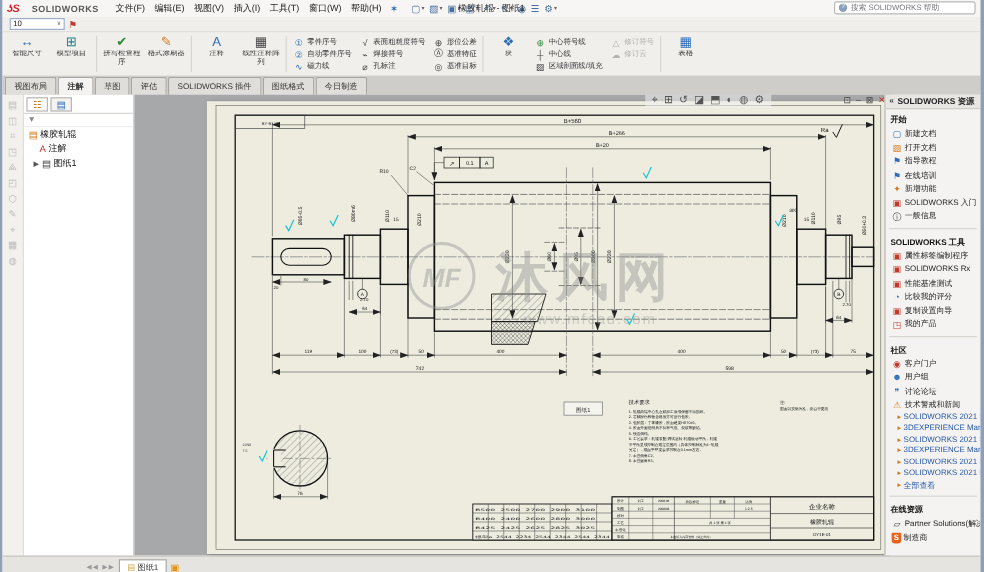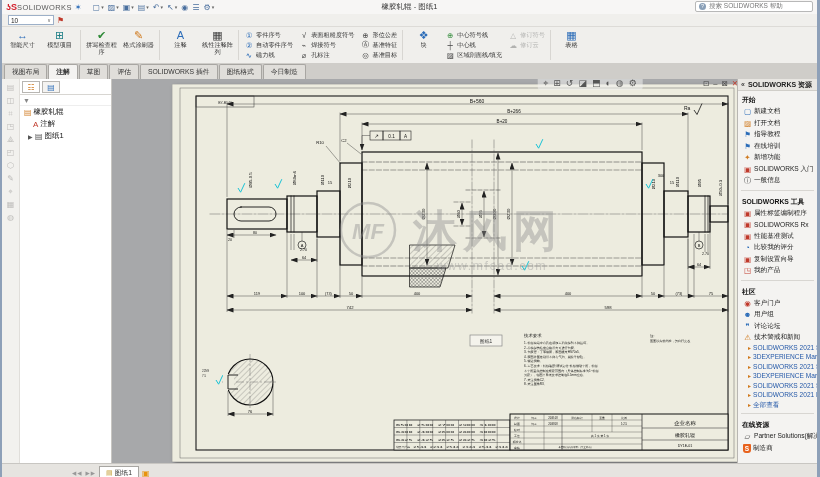--- a/index.html
+++ b/index.html
@@ -2,22 +2,22 @@
 <html><head>
 <meta charset="utf-8">
 <style>
   html,body{margin:0;padding:0;background:#7d8ea6;}
   *{box-sizing:border-box;}
   .app{position:relative;width:820px;height:477px;background:#f2f1ee;overflow:hidden;
        font-family:"Liberation Sans","DejaVu Sans",sans-serif;border-left:2px solid #8ea0b8;border-right:3px solid #8ea0b8;}
   
   .titlebar{position:absolute;left:0;top:0;width:100%;height:14px;background:#f7f6f5;display:flex;align-items:center;font-size:7.5px;color:#222;}
   .logo{display:flex;align-items:center;margin-left:4px;white-space:nowrap;}
-  .logo .ds{color:#d21e2b;font-weight:bold;font-size:9px;margin-right:0;}
-  .logo .lw{color:#5a5a5a;font-weight:normal;letter-spacing:.4px;font-size:7.5px;}
+  .logo .ds{color:#d21e2b;font-weight:bold;font-style:italic;font-size:9px;margin-right:10px;}
+  .logo .lw{color:#5a5a5a;font-weight:bold;letter-spacing:.4px;font-size:7.5px;}
   .menus{display:flex;margin-left:10px;}
   .menus span{padding:0 4px;white-space:nowrap;cursor:default;}
   .pin{color:#2b6cb8;margin:0 3px;font-size:8px;}
   .qat{display:flex;align-items:center;margin-left:6px;}
   .qat .qbtn{display:flex;align-items:center;margin:0 2px;color:#4a6f9e;font-size:8px;}
   .qat .qbtn .dd{font-size:5px;color:#666;margin-left:1px;}
   .doc-title{position:absolute;left:50%;transform:translateX(-50%);font-size:7.5px;color:#333;white-space:nowrap;}
   .search{position:absolute;right:4px;top:1px;width:118px;height:11px;background:#fff;border:1px solid #b8b8b8;border-radius:2px;display:flex;align-items:center;font-size:6.5px;color:#777;padding:0 3px;white-space:nowrap;overflow:hidden;}
   .search .q{display:inline-block;width:7px;height:7px;border-radius:50%;background:#8aa0b8;color:#fff;text-align:center;line-height:7px;font-size:5.5px;margin-right:3px;flex:none;}
   
@@ -87,20 +87,29 @@
 </head>
 <body>
 
 <div class="app">
 
   <div class="titlebar">
     <div class="logo">
       <span class="ds">ʖS</span>
       <span class="lw">SOLIDWORKS</span>
     </div>
+    <div class="menus">
+      <span>文件(F)</span>
+      <span>编辑(E)</span>
+      <span>视图(V)</span>
+      <span>插入(I)</span>
+      <span>工具(T)</span>
+      <span>窗口(W)</span>
+      <span>帮助(H)</span>
+    </div>
     <span class="pin">✶</span>
     <div class="qat">
       <span class="qbtn">
           <span>▢</span>
           <span class="dd">▾</span>
         </span>
       <span class="qbtn ic-orange">
           <span>▨</span>
           <span class="dd">▾</span>
         </span>

